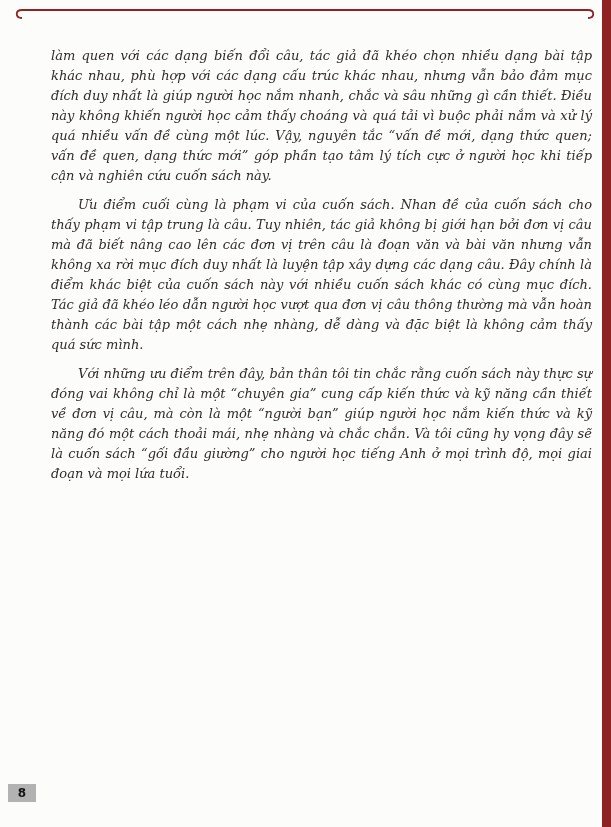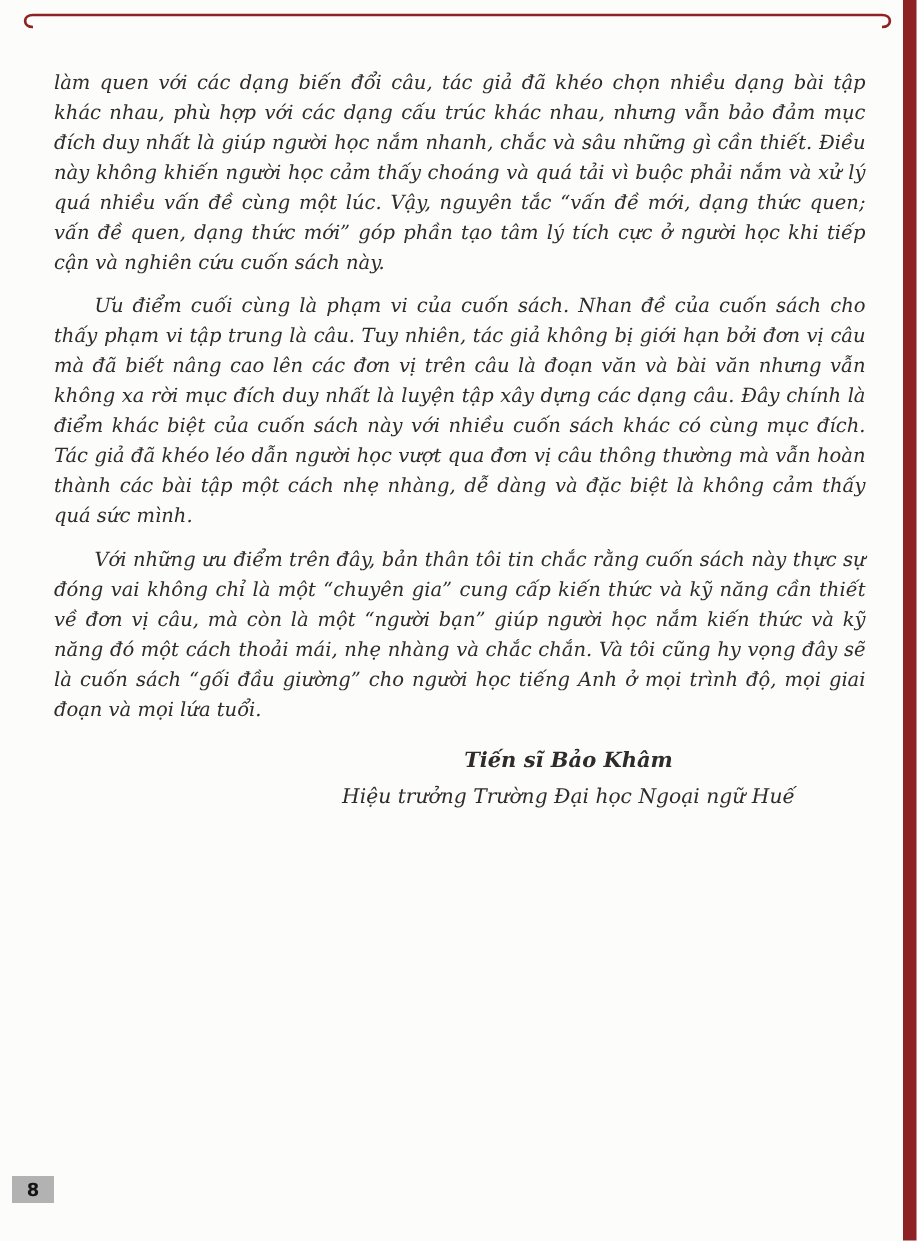--- a/index.html
+++ b/index.html
@@ -17,21 +17,21 @@
     top: 0; right: 0;
     width: 9px; height: 100%;
     background: #8e2323;
   }
   .top-flourish {
     position: absolute;
     top: 3px; left: 12px;
   }
   .content {
     position: absolute;
-    top: 46px; left: 36px;
+    top: 46px; left: 51px;
     width: 541px;
     font-style: italic;
     font-size: 13px;
     line-height: 20px;
     color: #2f2b29;
     text-align: justify;
   }
   .content p { margin: 0 0 9px 0; text-indent: 27px; }
   .content p.continuation { text-indent: 0; }
   .signature {
@@ -64,23 +64,19 @@
     <path d="M 10 15 C 3 15 3 7 10 7 L 576 7 C 583 7 583 15 576 15" fill="none" stroke-width="1.8" stroke="#8e2323"></path>
   </svg>
 
   <div class="right-bar"></div>
 
   <div class="content">
     <p class="continuation">làm quen với các dạng biến đổi câu, tác giả đã khéo chọn nhiều dạng bài tập khác nhau, phù hợp với các dạng cấu trúc khác nhau, nhưng vẫn bảo đảm mục đích duy nhất là giúp người học nắm nhanh, chắc và sâu những gì cần thiết. Điều này không khiến người học cảm thấy choáng và quá tải vì buộc phải nắm và xử lý quá nhiều vấn đề cùng một lúc. Vậy, nguyên tắc “vấn đề mới, dạng thức quen; vấn đề quen, dạng thức mới” góp phần tạo tâm lý tích cực ở người học khi tiếp cận và nghiên cứu cuốn sách này.</p>
     <p>Ưu điểm cuối cùng là phạm vi của cuốn sách. Nhan đề của cuốn sách cho thấy phạm vi tập trung là câu. Tuy nhiên, tác giả không bị giới hạn bởi đơn vị câu mà đã biết nâng cao lên các đơn vị trên câu là đoạn văn và bài văn nhưng vẫn không xa rời mục đích duy nhất là luyện tập xây dựng các dạng câu. Đây chính là điểm khác biệt của cuốn sách này với nhiều cuốn sách khác có cùng mục đích. Tác giả đã khéo léo dẫn người học vượt qua đơn vị câu thông thường mà vẫn hoàn thành các bài tập một cách nhẹ nhàng, dễ dàng và đặc biệt là không cảm thấy quá sức mình.</p>
     <p>Với những ưu điểm trên đây, bản thân tôi tin chắc rằng cuốn sách này thực sự đóng vai không chỉ là một “chuyên gia” cung cấp kiến thức và kỹ năng cần thiết về đơn vị câu, mà còn là một “người bạn” giúp người học nắm kiến thức và kỹ năng đó một cách thoải mái, nhẹ nhàng và chắc chắn. Và tôi cũng hy vọng đây sẽ là cuốn sách “gối đầu giường” cho người học tiếng Anh ở mọi trình độ, mọi giai đoạn và mọi lứa tuổi.</p>
 
-    <div class="signature">
-      <div class="sig-name">Tiến sĩ Bảo Khâm</div>
-      <div class="sig-title">Hiệu trưởng Trường Đại học Ngoại ngữ Huế</div>
-    </div>
   </div>
 
   <div class="page-num-badge">
     <span>8</span>
   </div>
 
 </div>
 
 </body></html>

